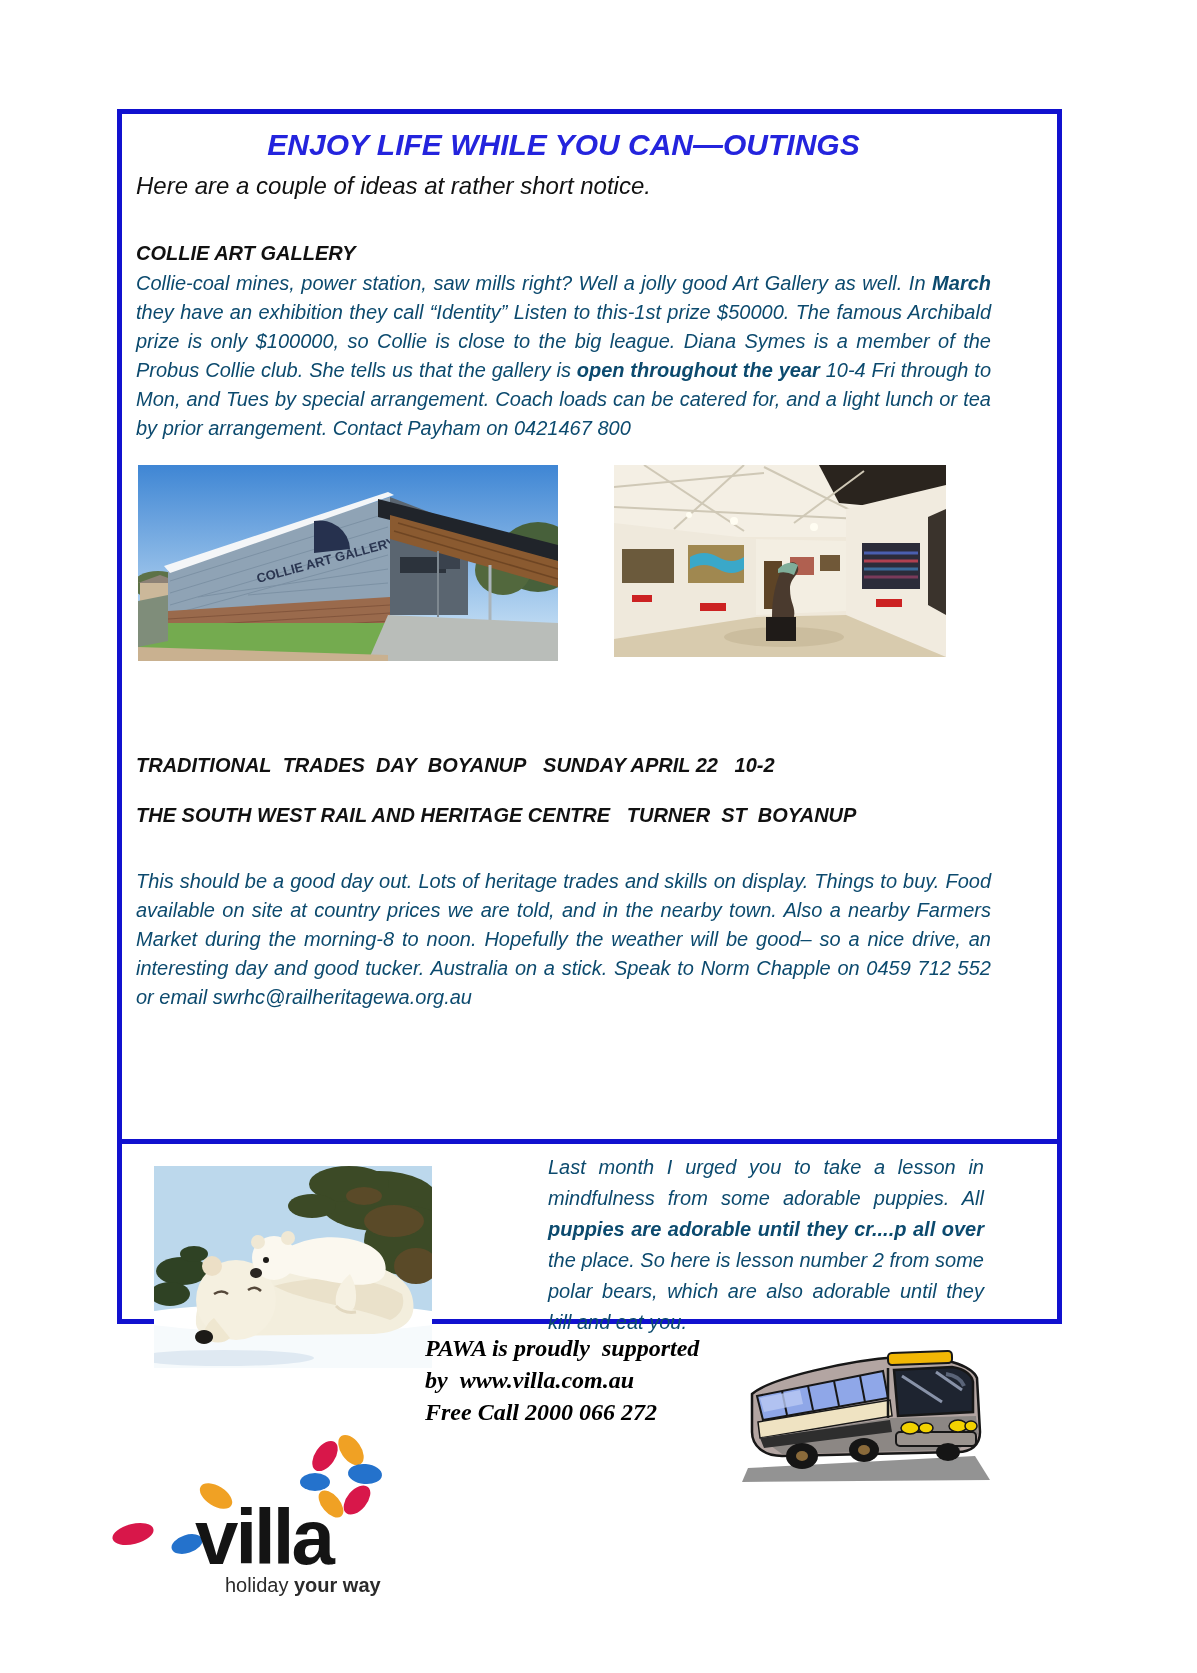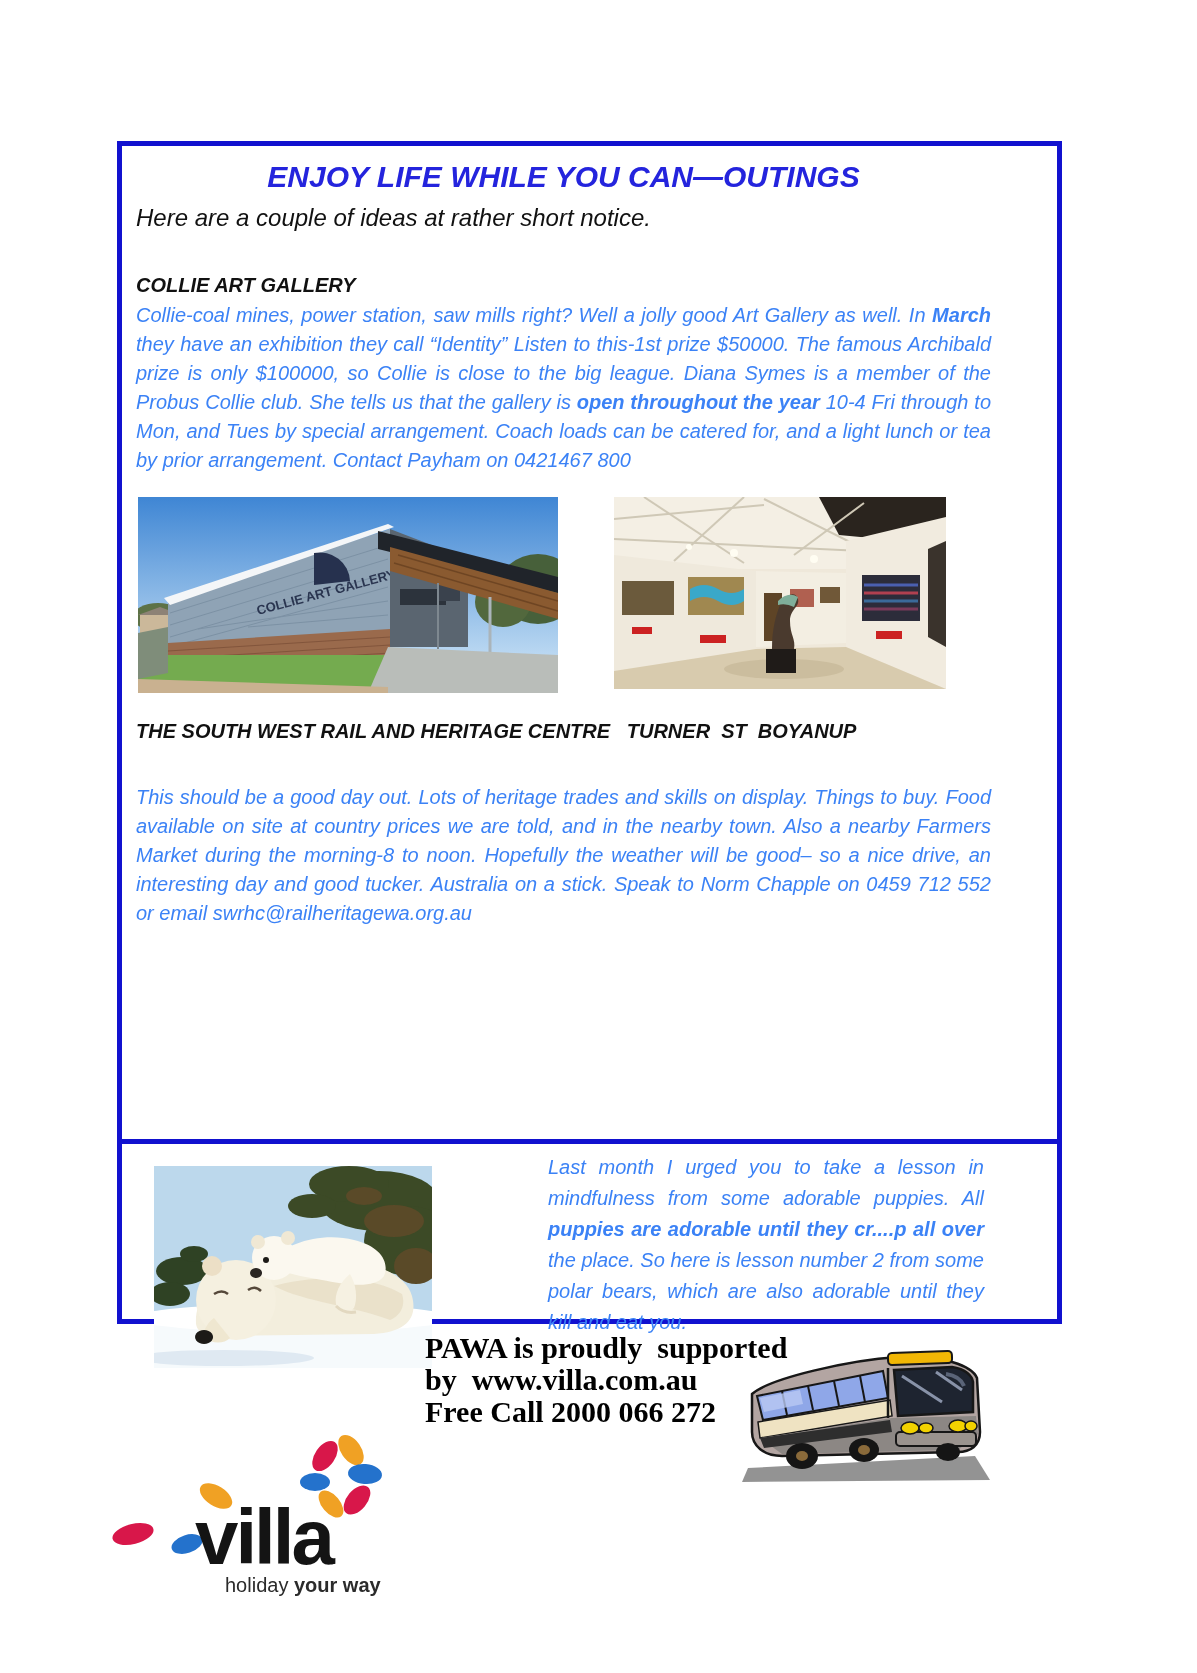--- a/index.html
+++ b/index.html
@@ -9,49 +9,49 @@
   }
   .header-title{
     position:absolute;left:117px;top:48px;
     font-size:22px;font-weight:bold;font-style:italic;color:#1a5fd6;
     letter-spacing:.2px;
   }
   .box{
     position:absolute;left:117px;width:945px;border:5px solid #1111cf;
     box-sizing:border-box;background:#fff;
   }
-  .box1{top:141px;height:1156px;padding:6px 66px 7px 14px;}
+  .box1{top:109px;height:1156px;padding:6px 66px 7px 14px;}
   .box2{top:1139px;height:185px;}
   .box-title{
     margin:8px 0 0 0;text-align:center;
     font-size:30px;font-weight:bold;font-style:italic;color:#2424dd;
   }
   .intro{margin:10px 0 0 0;font-size:24px;font-style:italic;color:#111;}
   .subhead{
     margin:0;font-size:20px;font-weight:bold;font-style:italic;color:#111;
   }
   .collie-head{margin-top:42px;}
   .body{
-    margin:4px 0 0 0;font-size:20px;font-style:italic;color:#3b82f6;
+    margin:4px 0 0 0;font-size:20px;font-style:italic;color:#0c4a6e;
     line-height:29px;
   }
   .just{text-align:justify;}
   .photos{margin:22px 0 0 2px;display:flex;gap:56px;align-items:flex-start;}
   .photo-frame{display:block;}
   .trades1{margin-top:93px;}
   .trades2{margin-top:27px;}
   .trades-body{margin-top:40px;}
   .bear-photo{position:absolute;left:32px;top:22px;}
   .bear-text{
     position:absolute;left:426px;top:4px;width:436px;line-height:31px;
   }
   .pawa{
     position:absolute;left:425px;top:1332px;
     font-family:"Liberation Serif",serif;font-weight:bold;color:#000;
-    font-size:30px;line-height:32px;
+    font-size:24px;line-height:32px;font-style:italic;
   }
   .villa-logo{position:absolute;left:103px;top:1412px;}
   .bus{position:absolute;left:740px;top:1330px;}
 </style>
 </head>
 <body>
 
 <div class="page">
 
 
@@ -165,20 +165,21 @@
 
         <polygon points="0,174 142,152 232,150 332,192 0,192" fill="#d8cbae"></polygon>
         <ellipse cx="170" cy="172" rx="60" ry="10" fill="#cbbd9e"></ellipse>
 
         <rect x="152" y="152" width="30" height="24" fill="#1f1b18"></rect>
         <path d="M158,152 c0,-20 4,-34 8,-44 c6,-12 16,-14 18,-6 c2,8 -8,10 -8,22 c0,14 6,18 4,28 Z" fill="#4a3a2e"></path>
         <path d="M164,104 q10,-10 20,-4 l-4,10 q-8,-4 -16,-2 Z" fill="#7fae9a"></path>
       </svg>
     </div>
 
+    <h2 class="subhead trades1">TRADITIONAL&nbsp; TRADES&nbsp; DAY&nbsp; BOYANUP&nbsp;&nbsp; SUNDAY APRIL 22&nbsp;&nbsp; 10-2</h2>
     <h2 class="subhead trades2">THE SOUTH WEST RAIL AND HERITAGE CENTRE&nbsp;&nbsp; TURNER&nbsp; ST&nbsp; BOYANUP</h2>
     <p class="body just trades-body">This should be a good day out.  Lots of heritage trades and skills on display.  Things to buy.  Food available on site at country prices we are told, and in the nearby town. Also a nearby Farmers Market during the morning-8 to noon.  Hopefully the weather will be good– so a nice drive, an interesting day and good tucker.  Australia on a stick.  Speak to Norm Chapple on 0459 712 552 or email swrhc@railheritagewa.org.au</p>
   </section>
 
   <section class="box box2">
     <svg class="bear-photo" width="278" height="202" viewBox="0 0 278 202" preserveAspectRatio="none">
       <rect x="0" y="0" width="278" height="202" fill="#bcd8ec"></rect>
 
       <g fill="#3c4a26">
         <ellipse cx="225" cy="35" rx="60" ry="30"></ellipse>

